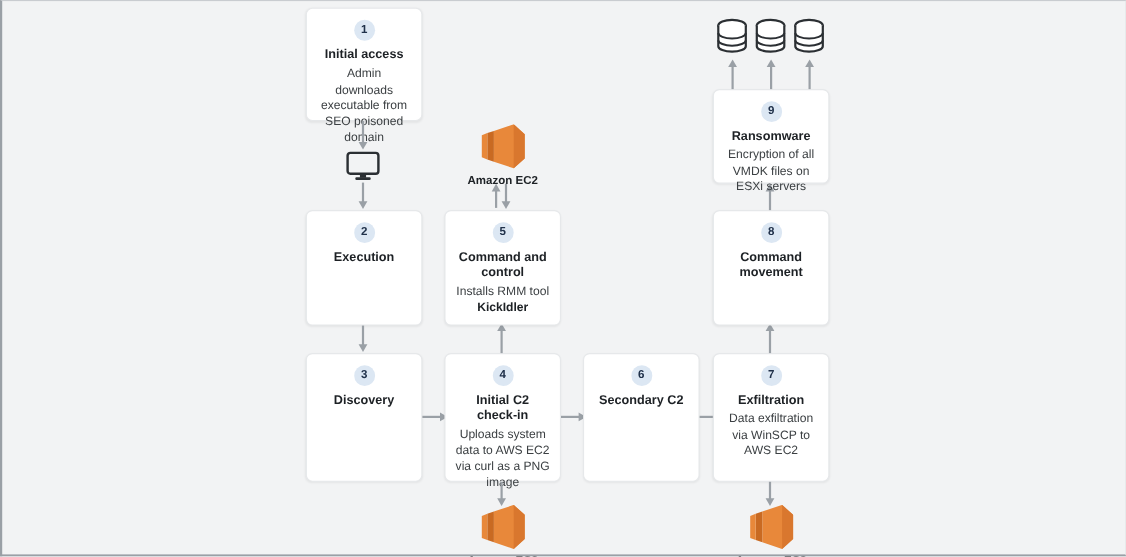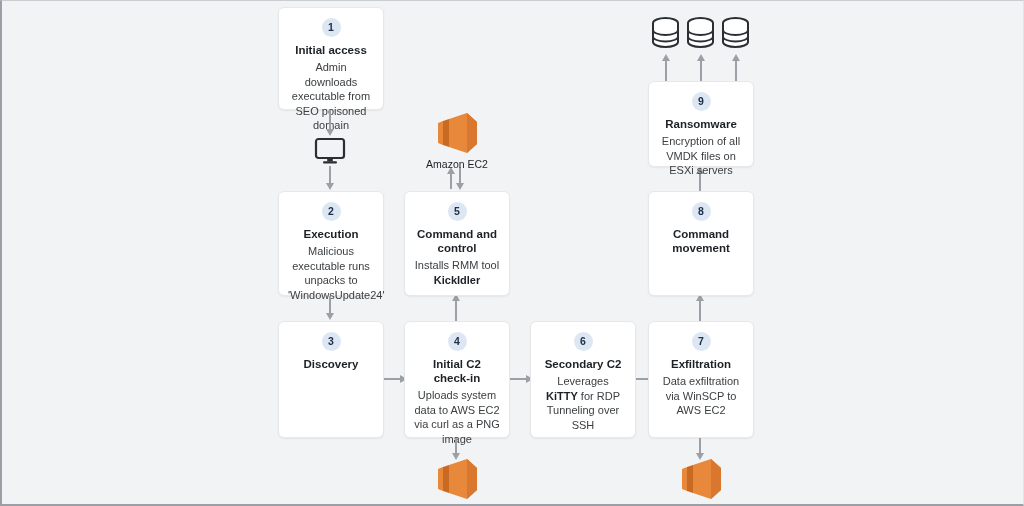--- a/index.html
+++ b/index.html
@@ -94,21 +94,21 @@
     border-left: 7px solid #9aa0a6;
   }
 
   
   .icon-wrap {
     position: absolute;
     text-align: center;
   }
   .icon-label {
     font-size: 10.5px;
-    font-weight: 400;
+    font-weight: 700;
     color: #1d2125;
     margin-top: 3px;
     white-space: nowrap;
   }
   .db { display:block; }
   .monitor { display:block; }
   .ec2 { display:block; margin: 0 auto; }
 </style>
 </head>
 <body>
@@ -131,21 +131,20 @@
       <rect x="11" y="24.2" width="14" height="2.4" rx="1.1" fill="#2b2f33"></rect>
     </svg>
   </div>
 
   <div class="vline" style="left:327px; top:165px; height:19px;"></div>
   <div class="arrow arrow-down" style="left:324px; top:182px;"></div>
 
   <div class="card" style="left:276px; top:190px; width:106px; height:105px;">
     <div class="badge">2</div>
     <div class="card-title">Execution</div>
-    <div class="card-desc">Malicious executable runs unpacks to 'WindowsUpdate24'</div>
   </div>
 
   <div class="vline" style="left:327px; top:295px; height:19px;"></div>
   <div class="arrow arrow-down" style="left:324px; top:312px;"></div>
 
   <div class="card" style="left:276px; top:320px; width:106px; height:117px;">
     <div class="badge">3</div>
     <div class="card-title">Discovery</div>
   </div>
 
@@ -184,21 +183,20 @@
     </svg>
     <div class="icon-label">Amazon EC2</div>
   </div>
 
   <div class="hline" style="left:508px; top:377px; width:18px;"></div>
   <div class="arrow arrow-right" style="left:524px; top:374px;"></div>
 
   <div class="card" style="left:528px; top:320px; width:106px; height:117px;">
     <div class="badge">6</div>
     <div class="card-title">Secondary C2</div>
-    <div class="card-desc"><span>Leverages </span><b>KiTTY</b><span> for RDP Tunneling over SSH</span></div>
   </div>
 
   <div class="hline" style="left:634px; top:377px; width:18px;"></div>
   <div class="arrow arrow-right" style="left:650px; top:374px;"></div>
 
   <div class="card" style="left:646px; top:320px; width:106px; height:117px;">
     <div class="badge">7</div>
     <div class="card-title">Exfiltration</div>
     <div class="card-desc">Data exfiltration via WinSCP to AWS EC2</div>
   </div>

